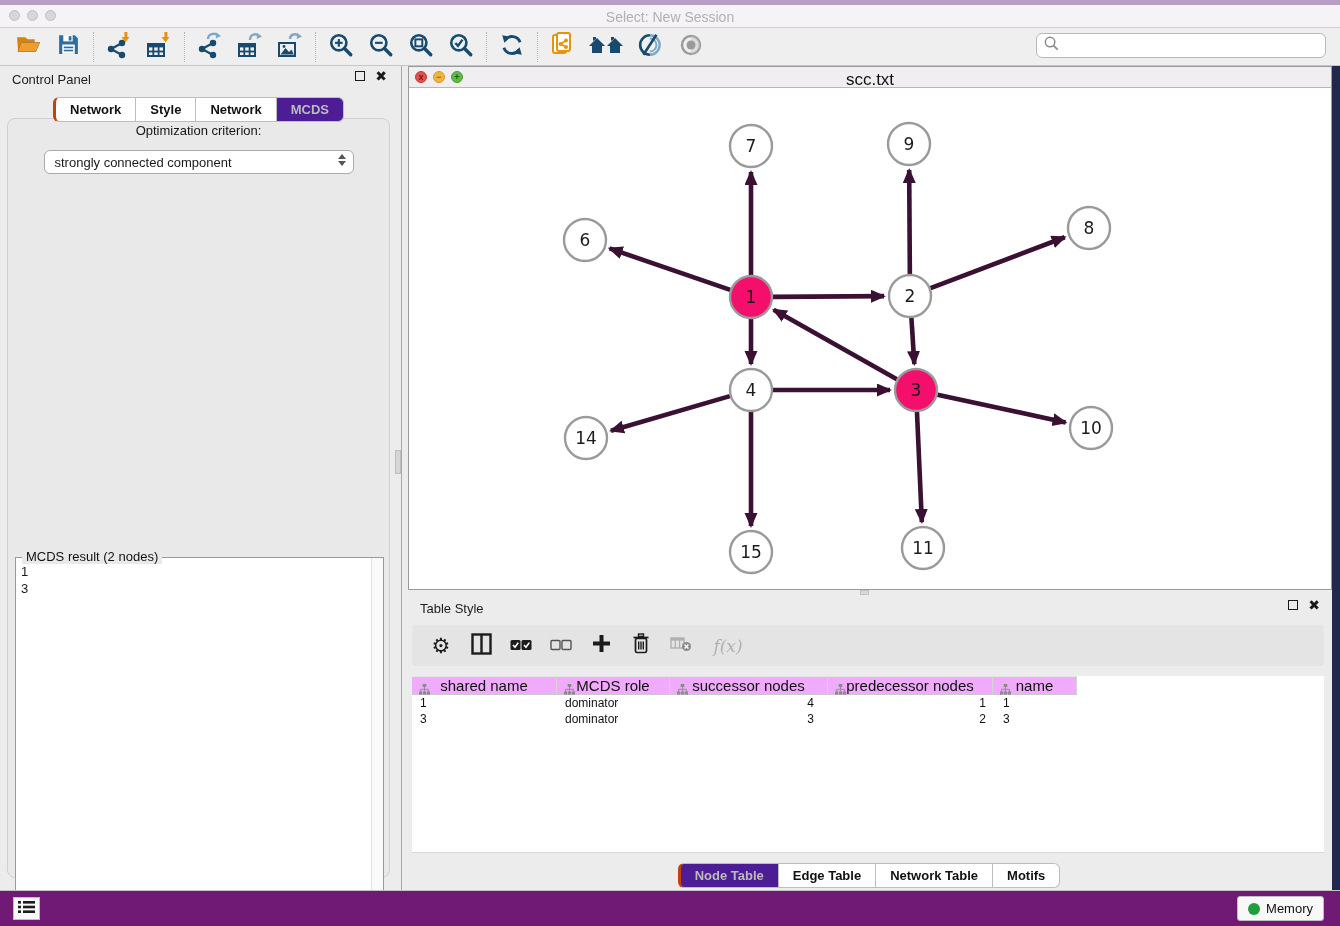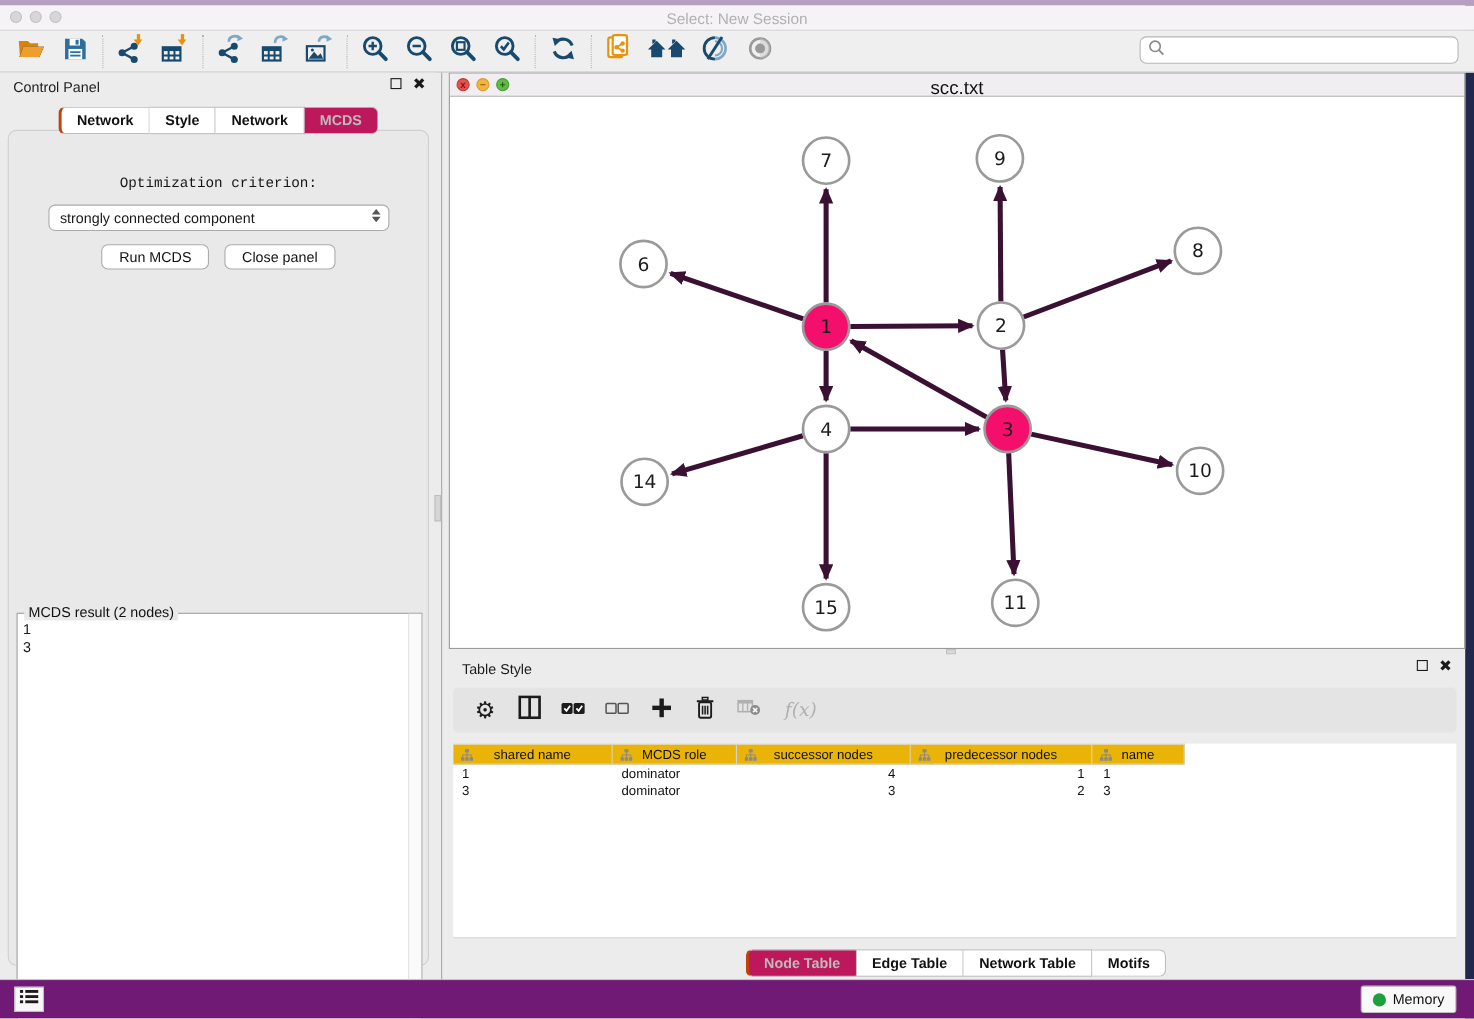--- a/index.html
+++ b/index.html
@@ -24,23 +24,23 @@
   
   .control-panel { position:absolute; left:0; top:66px; width:397px; height:824px; background:#ececec; }
   .panel-header { position:relative; height:26px; display:flex; align-items:center; padding:0 12px; font-size:13px; color:#1d1d1d; }
   .panel-hdr-icons { position:absolute; right:10px; top:5px; display:flex; gap:10px; align-items:center; }
   .float-box { width:10px; height:10px; border:1.6px solid #1a1a1a; }
   .close-x { font-size:14px; font-weight:bold; color:#1a1a1a; line-height:10px; }
   .cp-tabs { position:absolute; left:0; top:31px; width:100%; display:flex; justify-content:center; z-index:2; }
   .tab { font-size:13px; font-weight:bold; padding:4px 14px; background:#fff; border:1px solid #bdbdbd; border-left:none; color:#111; }
   .tab:first-child { border-left:3px solid #c2410c; border-radius:6px 0 0 6px; }
   .tab.last { border-radius:0 6px 6px 0; }
-  .tab.disabled { background:#be185d; color:#bcbcbc; }
+  .tab.disabled { background:#4c1d95; color:#bcbcbc; }
   .cp-body { position:absolute; left:7px; top:52px; width:383px; height:760px; background:#e9e9e9; border:1px solid #d0cfd0; border-radius:8px; }
-  .opt-label { margin-top:40px; text-align:center; font-size:13px; color:#151515;font-family:Liberation Mono, monospace; }
+  .opt-label { margin-top:4px; text-align:center; font-size:13px; color:#151515; }
   .dropdown { position:relative; margin:12px auto 0 auto; width:310px; height:24px; background:#fff; border:1px solid #ababab; border-radius:6px; font-size:13px; display:flex; align-items:center; padding-left:10px; }
   .dd-arrows { position:absolute; right:7px; top:3px; display:flex; flex-direction:column; gap:2px; }
   .dd-arrows i { display:block; width:0; height:0; border-left:4px solid transparent; border-right:4px solid transparent; }
   .dd-up { border-bottom:5px solid #555; }
   .dd-down { border-top:5px solid #555; }
   .cp-buttons { margin-top:12px; display:flex; justify-content:center; gap:14px; }
   .btn { background:#fff; border:1px solid #ababab; border-radius:6px; font-size:13px; padding:3px 15px; color:#111; }
   .result-box { position:absolute; left:7px; top:438px; width:369px; height:374px; border:1px solid #9a9a9a; background:#fff; }
   .result-legend { position:absolute; left:6px; top:-9px; background:#e9e9e9; padding:0 4px; font-size:13px; color:#111; }
   .result-text { position:absolute; left:1px; top:3px; right:13px; bottom:1px; font-size:13px; line-height:17px; padding:2px 4px; white-space:pre; overflow:hidden; }
@@ -58,21 +58,21 @@
   .net-canvas { position:absolute; left:0; top:21px; width:922px; height:501px; }
   .h-grip { position:absolute; left:860px; top:590px; width:9px; height:5px; background:#d9d9d9; border:1px solid #c0c0c0; }
   
   .table-panel { position:absolute; left:408px; top:595px; width:922px; height:295px; background:#ececec; }
   .tp-toolbar { position:absolute; left:4px; top:30px; width:912px; height:41px; background:#e4e4e4; border-radius:4px; display:flex; align-items:center; gap:14px; padding-left:16px; }
   .tp-btn { display:flex; align-items:center; justify-content:center; width:26px; height:28px; }
   .gear-glyph { font-size:21px; color:#1c1c1c; font-family:"DejaVu Sans",sans-serif; }
   .fx-glyph { font-family:"DejaVu Serif", serif; font-style:italic; font-size:17px; color:#b0b0b0; }
   .tbl-area { position:absolute; left:4px; top:81px; width:912px; height:176px; background:#fff; overflow:hidden; }
   .tbl-hdr { display:flex; height:19px; }
-  .tbl-hcell { background:#eab308; border-right:1px solid #d4d4d4; border-bottom:1px solid #c9c9c9; border-top:1px solid #e4e4e4; position:relative; display:flex; align-items:center; justify-content:center; font-size:12px; color:#111; }
+  .tbl-hcell { background:#f0abfc; border-right:1px solid #d4d4d4; border-bottom:1px solid #c9c9c9; border-top:1px solid #e4e4e4; position:relative; display:flex; align-items:center; justify-content:center; font-size:15px; color:#111; }
   .tbl-hcell .sitemap { position:absolute; left:7px; top:4px; }
   .tbl-row { display:flex; height:16px; }
   .tbl-cell { font-size:12px; line-height:16px; color:#111; overflow:hidden; white-space:nowrap; }
   .tp-footer { position:absolute; left:4px; top:257px; width:912px; height:11px; background:#ececec; border-top:1px solid #d7d7d7; }
   .tp-tabs { position:absolute; left:0; top:268px; width:100%; display:flex; justify-content:center; }
   
   .status-bar { position:absolute; left:0; top:890px; width:1340px; height:36px; background:#701a75; border-top:1px solid #c3c3c3; }
   .list-btn { position:absolute; left:13px; top:6px; width:27px; height:23px; background:#f8f8f8; border:1px solid #bfbfbf; display:flex; align-items:center; justify-content:center; }
   .memory-btn { position:absolute; right:16px; top:5px; height:25px; background:#f8f8f8; border:1px solid #bfbfbf; border-radius:3px; display:flex; align-items:center; gap:6px; padding:0 10px; font-size:13px; color:#111; }
   .mem-dot { width:12px; height:12px; border-radius:50%; background:#1f9e3e; }
@@ -268,24 +268,20 @@
     <div class="tab last disabled">MCDS</div>
   </div>
   <div class="cp-body">
     <div class="opt-label">Optimization criterion:</div>
     <div class="dropdown">
       <span>strongly connected component</span>
       <span class="dd-arrows">
           <i class="dd-up"></i>
           <i class="dd-down"></i>
         </span>
-    </div>
-    <div class="cp-buttons">
-      <button class="btn">Run MCDS</button>
-      <button class="btn">Close panel</button>
     </div>
     <div class="result-box">
       <div class="result-legend">MCDS result (2 nodes)</div>
       <div class="result-text">1
 3</div>
       <div class="result-scroll"></div>
     </div>
   </div>
 </div>
 <div class="v-splitter"></div>

